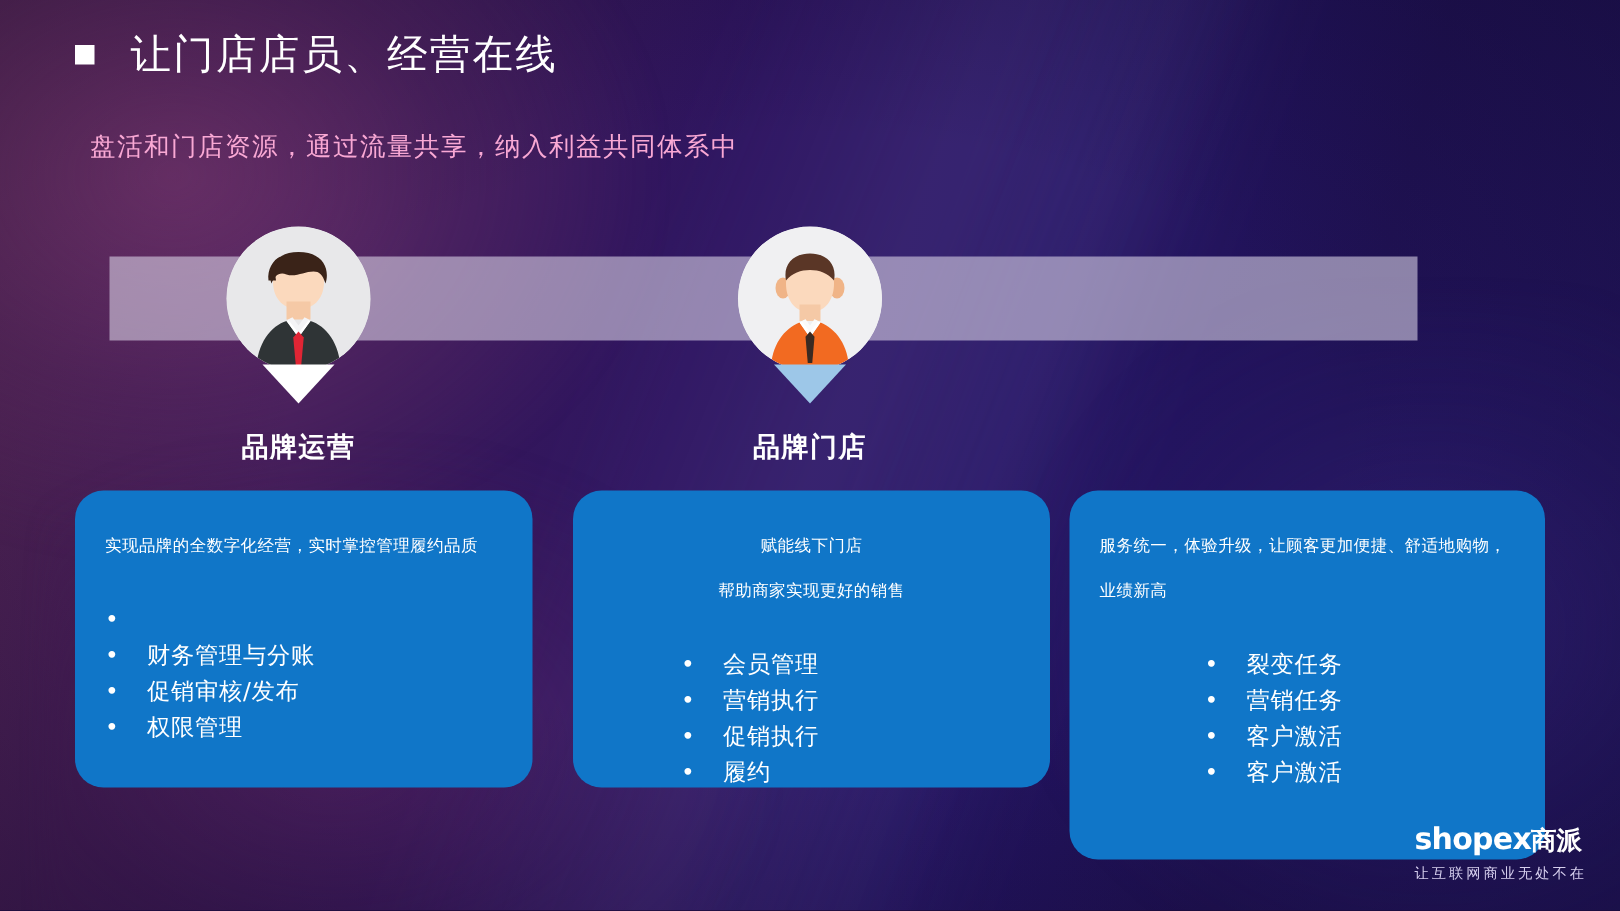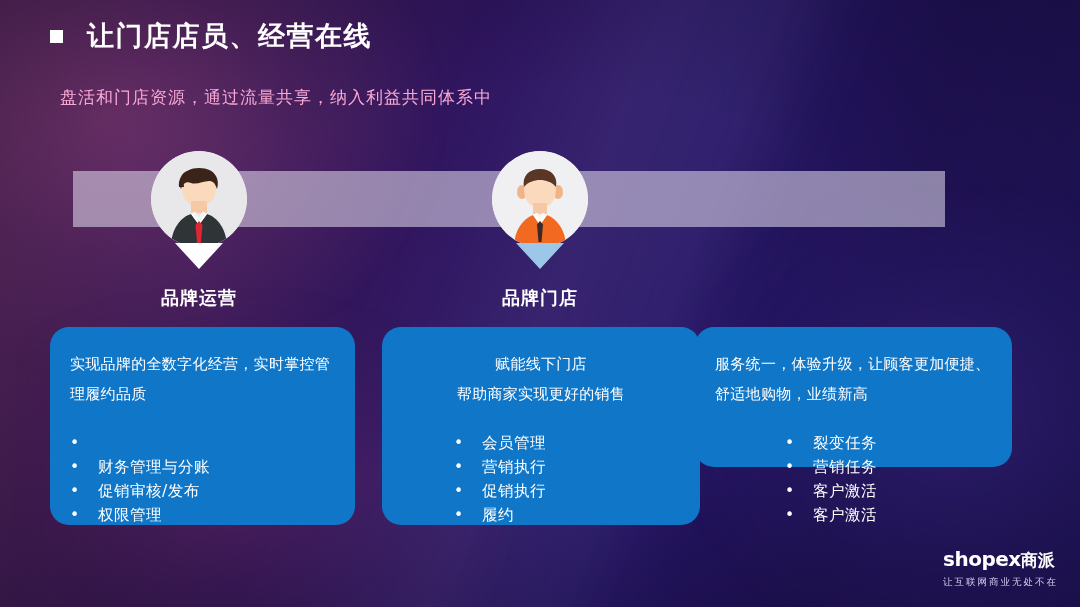--- a/index.html
+++ b/index.html
@@ -98,21 +98,21 @@
   }
   .title-marker {
     width: 13px; height: 13px;
     background: #ffffff;
     margin-right: 24px;
     flex: none;
   }
   .title-text {
     color: #ffffff;
     font-size: 27px;
-    font-weight: bold;
+    font-weight: normal;
     letter-spacing: 1.5px;
     white-space: nowrap;
   }
   .subtitle-text {
     position: absolute;
     left: 60px; top: 86px;
     color: #f9a8d4;
     font-size: 17px;
     letter-spacing: 1px;
     white-space: nowrap;
@@ -158,21 +158,21 @@
   
   .card {
     position: absolute;
     background: #1076c8;
     border-radius: 19px;
     box-sizing: border-box;
     padding: 22px 20px 18px 20px;
   }
   .card-desc {
     color: #ffffff;
-    font-size: 15px;
+    font-size: 11px;
     line-height: 30px;
     letter-spacing: 0.3px;
   }
   .card-desc.centered { text-align: center; }
   .card-bullets {
     margin: 22px 0 0 0;
     padding: 0;
     list-style: none;
   }
   .card-bullets li {
@@ -309,21 +309,21 @@
           <span class="bullet-dot" style="margin-left:52px;">•</span>
           <span>促销执行</span>
         </li>
       <li>
           <span class="bullet-dot" style="margin-left:52px;">•</span>
           <span>履约</span>
         </li>
     </ul>
   </div>
 
-  <div class="card" style="left:695px; top:327px; width:317px; height:140px;">
+  <div class="card" style="left:713px; top:327px; width:317px; height:246px;">
     <div class="card-desc">服务统一，体验升级，让顾客更加便捷、舒适地购物，业绩新高</div>
     <ul class="card-bullets">
       <li>
           <span class="bullet-dot" style="margin-left:70px;">•</span>
           <span>裂变任务</span>
         </li>
       <li>
           <span class="bullet-dot" style="margin-left:70px;">•</span>
           <span>营销任务</span>
         </li>

